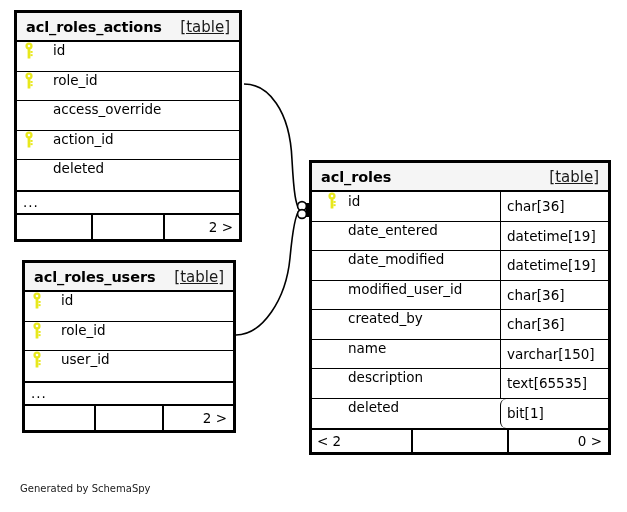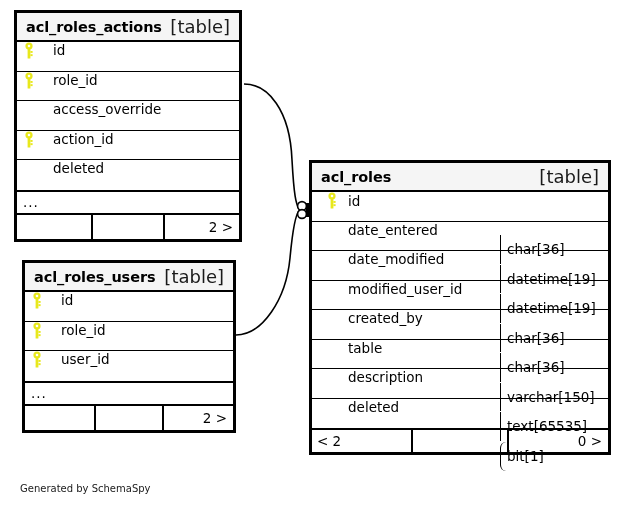--- a/index.html
+++ b/index.html
@@ -47,24 +47,25 @@
     box-sizing: border-box;
   }
   .ent-title {
     font-weight: bold;
     font-size: 14.5px;
     letter-spacing: -0.1px;
     flex: 1 1 auto;
     white-space: nowrap;
   }
   .ent-tag {
-    font-size: 18px;
+    font-size: 15px;
     font-weight: normal;
     color: #1a1a1a;
     white-space: nowrap;
+    text-decoration: underline;
   }
   .ent-rows {
     display: block;
   }
   .row {
     display: flex;
     align-items: flex-start;
     height: 29.5px;
     border-bottom: 1.5px solid #000000;
     box-sizing: border-box;
@@ -82,21 +83,20 @@
   .row-type {
     flex: 0 0 auto;
     padding-left: 6px;
     font-size: 13.5px;
     white-space: nowrap;
     border-left: 1.5px solid #000000;
     height: 100%;
     display: flex;
     align-items: center;
     box-sizing: border-box;
-    margin-top: 43px;
   }
   .keycell {
     width: 24px;
     flex: 0 0 24px;
     display: flex;
     align-items: center;
     justify-content: center;
   }
   .keycell.empty { }
   .namecell { padding-left: 4px; }
@@ -330,21 +330,21 @@
         <span class="row-name">
           <span class="keycell empty"></span>
           <span class="namecell">created_by</span>
         </span>
         <span class="row-type" style="width:108px;">char[36]</span>
       </div>
 
       <div class="row">
         <span class="row-name">
           <span class="keycell empty"></span>
-          <span class="namecell">table</span>
+          <span class="namecell">name</span>
         </span>
         <span class="row-type" style="width:108px;">varchar[150]</span>
       </div>
 
       <div class="row">
         <span class="row-name">
           <span class="keycell empty"></span>
           <span class="namecell">description</span>
         </span>
         <span class="row-type" style="width:108px;">text[65535]</span>

